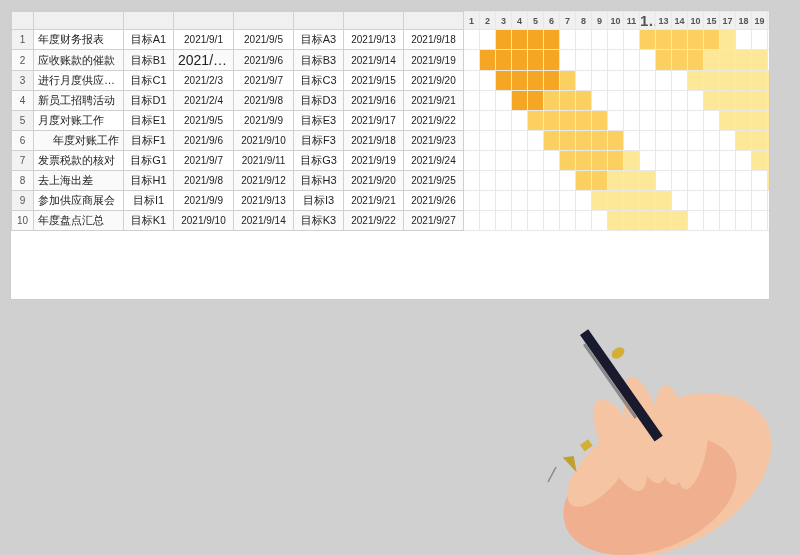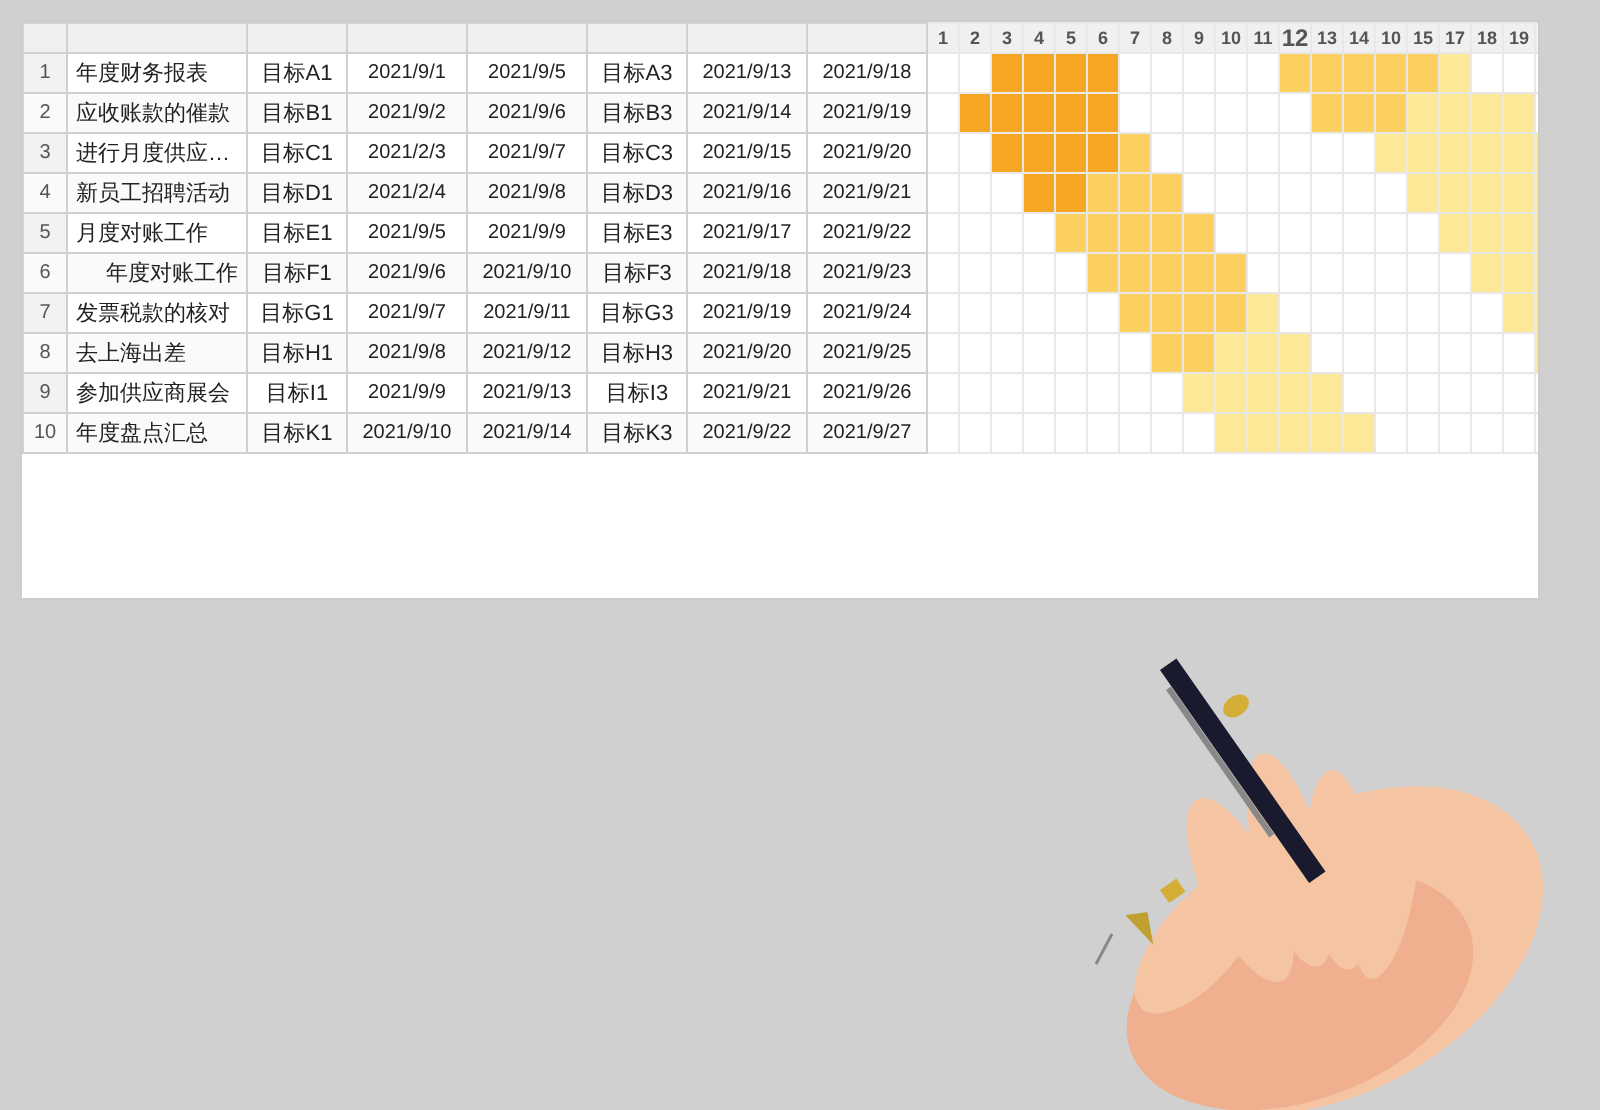--- a/index.html
+++ b/index.html
@@ -104,21 +104,21 @@
         <th class="gantt-cell" style="font-size:9px;">2</th>
         <th class="gantt-cell" style="font-size:9px;">3</th>
         <th class="gantt-cell" style="font-size:9px;">4</th>
         <th class="gantt-cell" style="font-size:9px;">5</th>
         <th class="gantt-cell" style="font-size:9px;">6</th>
         <th class="gantt-cell" style="font-size:9px;">7</th>
         <th class="gantt-cell" style="font-size:9px;">8</th>
         <th class="gantt-cell" style="font-size:9px;">9</th>
         <th class="gantt-cell" style="font-size:9px;">10</th>
         <th class="gantt-cell" style="font-size:9px;">11</th>
-        <th class="gantt-cell" style="font-size:12px;">12</th>
+        <th class="gantt-cell" style="font-size:15px;">12</th>
         <th class="gantt-cell" style="font-size:9px;">13</th>
         <th class="gantt-cell" style="font-size:9px;">14</th>
         <th class="gantt-cell" style="font-size:9px;">10</th>
         <th class="gantt-cell" style="font-size:9px;">15</th>
         <th class="gantt-cell" style="font-size:9px;">17</th>
         <th class="gantt-cell" style="font-size:9px;">18</th>
         <th class="gantt-cell" style="font-size:9px;">19</th>
         <th class="gantt-cell" style="font-size:9px;">20</th>
 
       </tr>
@@ -151,21 +151,21 @@
           <td class="gantt-cell" style="background: rgb(252, 208, 96);"></td>
           <td class="gantt-cell" style="background: rgb(253, 232, 152);"></td>
           <td class="gantt-cell" style="background: rgb(255, 255, 255);"></td>
           <td class="gantt-cell" style="background: rgb(255, 255, 255);"></td>
           <td class="gantt-cell" style="background: rgb(255, 255, 255);"></td>
         </tr>
         <tr>
           <td class="row-num">2</td>
           <td class="col-task" style="text-align: left; font-size: 11px;">应收账款的催款</td>
           <td class="col-target">目标B1</td>
-          <td class="col-date" style="font-size: 10px;">2021/9/2</td>
+          <td class="col-date" style="font-size: 14px;">2021/9/2</td>
           <td class="col-date" style="font-size: 10px;">2021/9/6</td>
           <td class="col-target">目标B3</td>
           <td class="col-date" style="font-size: 10px;">2021/9/14</td>
           <td class="col-date" style="font-size: 10px;">2021/9/19</td>
           <td class="gantt-cell" style="background: rgb(255, 255, 255);"></td>
           <td class="gantt-cell" style="background: rgb(245, 166, 35);"></td>
           <td class="gantt-cell" style="background: rgb(245, 166, 35);"></td>
           <td class="gantt-cell" style="background: rgb(245, 166, 35);"></td>
           <td class="gantt-cell" style="background: rgb(245, 166, 35);"></td>
           <td class="gantt-cell" style="background: rgb(245, 166, 35);"></td>

